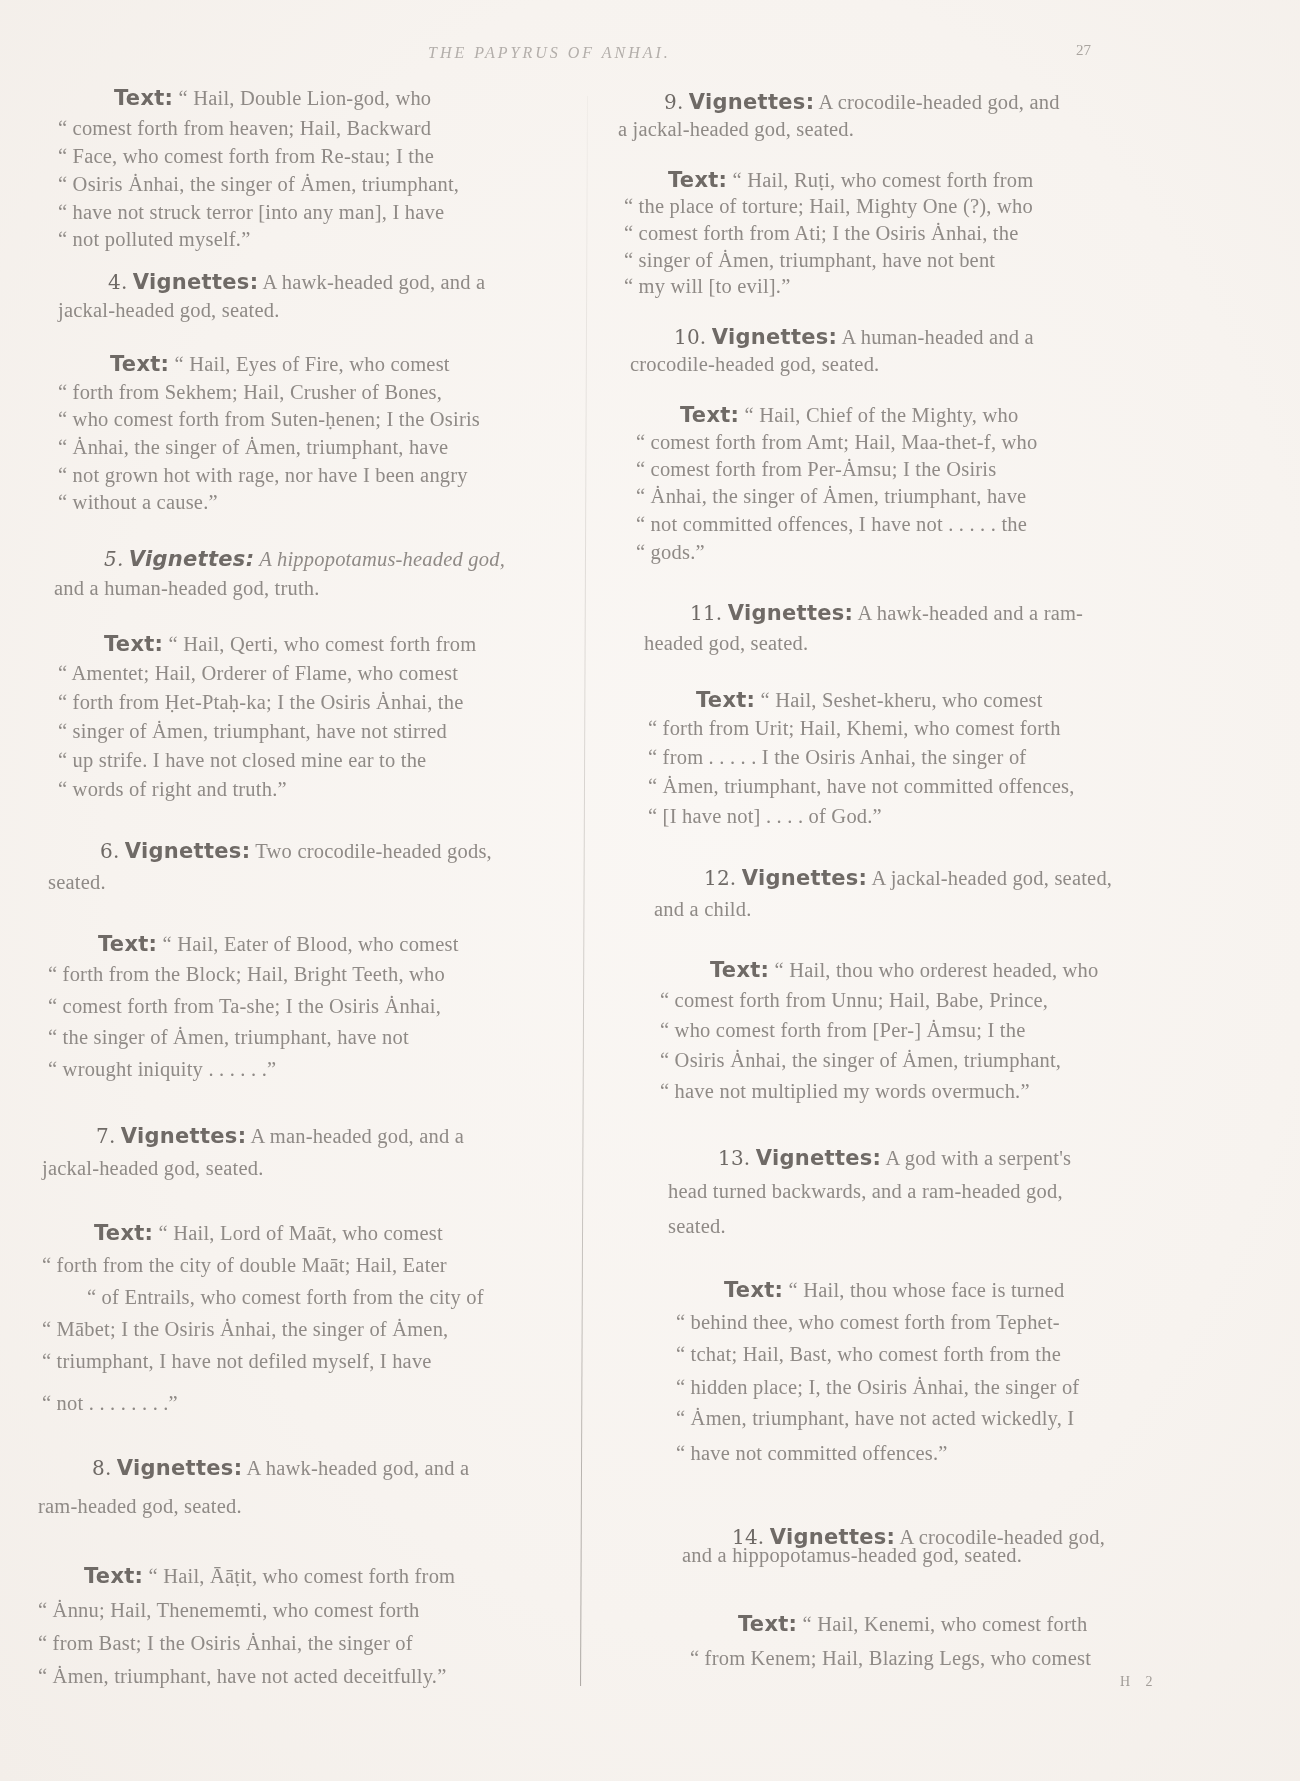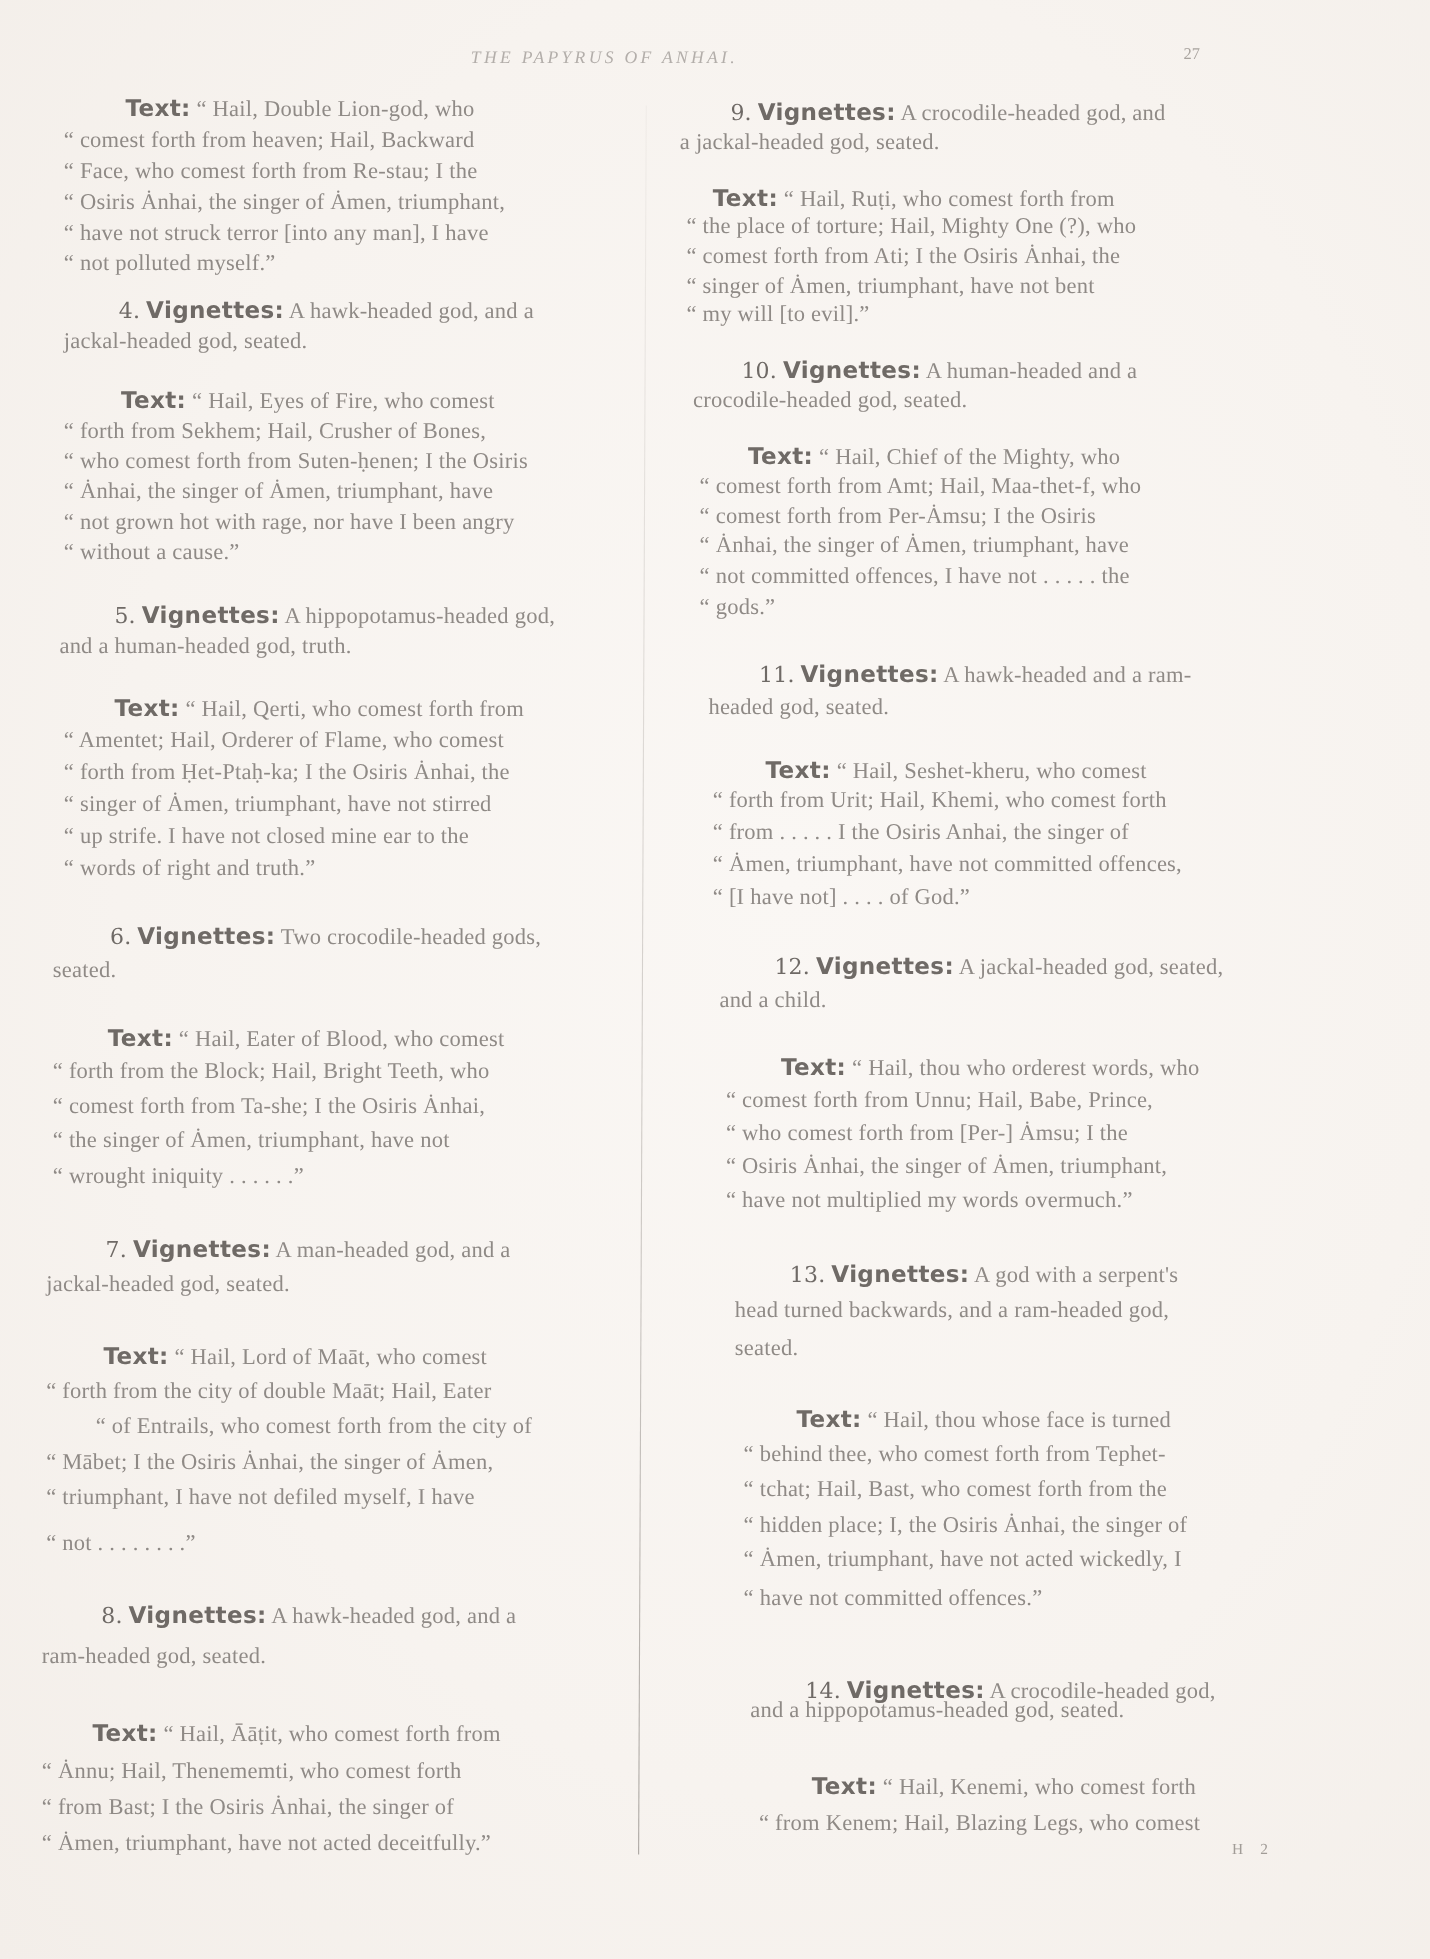--- a/index.html
+++ b/index.html
@@ -114,21 +114,21 @@
     <div>
       <div class="line" style="left:110px;top:354px;"><span class="label">Text:</span> <span class="body-text">“ Hail, Eyes of Fire, who comest</span></div>
       <div class="line body-text" style="left:58px;top:382px;">“ forth from Sekhem; Hail, Crusher of Bones,</div>
       <div class="line body-text" style="left:58px;top:409px;">“ who comest forth from Suten-ḥenen; I the Osiris</div>
       <div class="line body-text" style="left:58px;top:437px;">“ Ȧnhai, the singer of Ȧmen, triumphant, have</div>
       <div class="line body-text" style="left:58px;top:465px;">“ not grown hot with rage, nor have I been angry</div>
       <div class="line body-text" style="left:58px;top:492px;">“ without a cause.”</div>
     </div>
 
     <div>
-      <div class="line" style="left:104px;top:549px;"><span class="num">5.</span> <span class="label">Vignettes:</span> <span class="body-text">A hippopotamus-headed god,</span></div>
+      <div class="line" style="left:104px;top:549px;font-style:italic;"><span class="num">5.</span> <span class="label">Vignettes:</span> <span class="body-text">A hippopotamus-headed god,</span></div>
       <div class="line body-text" style="left:54px;top:578px;">and a human-headed god, truth.</div>
     </div>
 
     <div>
       <div class="line" style="left:104px;top:634px;"><span class="label">Text:</span> <span class="body-text">“ Hail, Qerti, who comest forth from</span></div>
       <div class="line body-text" style="left:58px;top:663px;">“ Amentet; Hail, Orderer of Flame, who comest</div>
       <div class="line body-text" style="left:58px;top:692px;">“ forth from Ḥet-Ptaḥ-ka; I the Osiris Ȧnhai, the</div>
       <div class="line body-text" style="left:58px;top:721px;">“ singer of Ȧmen, triumphant, have not stirred</div>
       <div class="line body-text" style="left:58px;top:750px;">“ up strife. I have not closed mine ear to the</div>
       <div class="line body-text" style="left:58px;top:779px;">“ words of right and truth.”</div>
@@ -175,21 +175,21 @@
   </div>
 
   <div class="col col-right">
 
     <div>
       <div class="line" style="left:664px;top:92px;"><span class="num">9.</span> <span class="label">Vignettes:</span> <span class="body-text">A crocodile-headed god, and</span></div>
       <div class="line body-text" style="left:618px;top:119px;">a jackal-headed god, seated.</div>
     </div>
 
     <div>
-      <div class="line" style="left:648px;top:170px;"><span class="label">Text:</span> <span class="body-text">“ Hail, Ruṭi, who comest forth from</span></div>
+      <div class="line" style="left:668px;top:170px;"><span class="label">Text:</span> <span class="body-text">“ Hail, Ruṭi, who comest forth from</span></div>
       <div class="line body-text" style="left:624px;top:196px;">“ the place of torture; Hail, Mighty One (?), who</div>
       <div class="line body-text" style="left:624px;top:223px;">“ comest forth from Ati; I the Osiris Ȧnhai, the</div>
       <div class="line body-text" style="left:624px;top:250px;">“ singer of Ȧmen, triumphant, have not bent</div>
       <div class="line body-text" style="left:624px;top:276px;">“ my will [to evil].”</div>
     </div>
 
     <div>
       <div class="line" style="left:674px;top:327px;"><span class="num">10.</span> <span class="label">Vignettes:</span> <span class="body-text">A human-headed and a</span></div>
       <div class="line body-text" style="left:630px;top:354px;">crocodile-headed god, seated.</div>
     </div>
@@ -215,21 +215,21 @@
       <div class="line body-text" style="left:648px;top:776px;">“ Ȧmen, triumphant, have not committed offences,</div>
       <div class="line body-text" style="left:648px;top:806px;">“ [I have not] . . . . of God.”</div>
     </div>
 
     <div>
       <div class="line" style="left:704px;top:868px;"><span class="num">12.</span> <span class="label">Vignettes:</span> <span class="body-text">A jackal-headed god, seated,</span></div>
       <div class="line body-text" style="left:654px;top:899px;">and a child.</div>
     </div>
 
     <div>
-      <div class="line" style="left:710px;top:960px;"><span class="label">Text:</span> <span class="body-text">“ Hail, thou who orderest words, who</span></div>
+      <div class="line" style="left:710px;top:960px;"><span class="label">Text:</span> <span class="body-text">“ Hail, thou who orderest headed, who</span></div>
       <div class="line body-text" style="left:660px;top:990px;">“ comest forth from Unnu; Hail, Babe, Prince,</div>
       <div class="line body-text" style="left:660px;top:1020px;">“ who comest forth from [Per-] Ȧmsu; I the</div>
       <div class="line body-text" style="left:660px;top:1050px;">“ Osiris Ȧnhai, the singer of Ȧmen, triumphant,</div>
       <div class="line body-text" style="left:660px;top:1081px;">“ have not multiplied my words overmuch.”</div>
     </div>
 
     <div>
       <div class="line" style="left:718px;top:1148px;"><span class="num">13.</span> <span class="label">Vignettes:</span> <span class="body-text">A god with a serpent's</span></div>
       <div class="line body-text" style="left:668px;top:1181px;">head turned backwards, and a ram-headed god,</div>
       <div class="line body-text" style="left:668px;top:1216px;">seated.</div>

